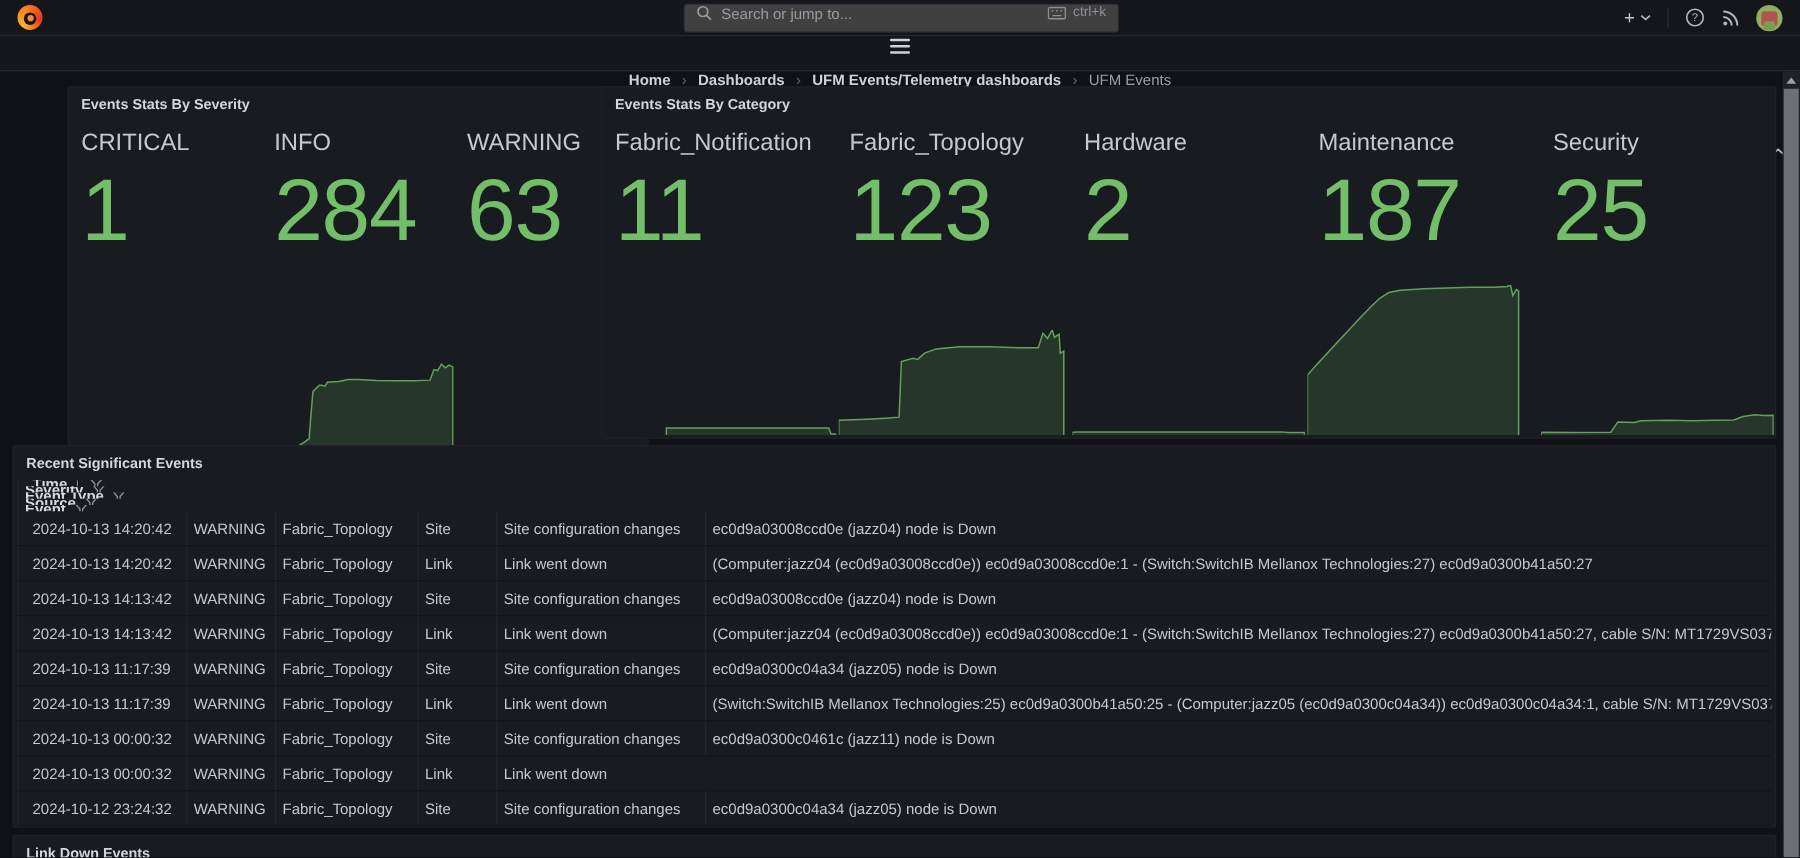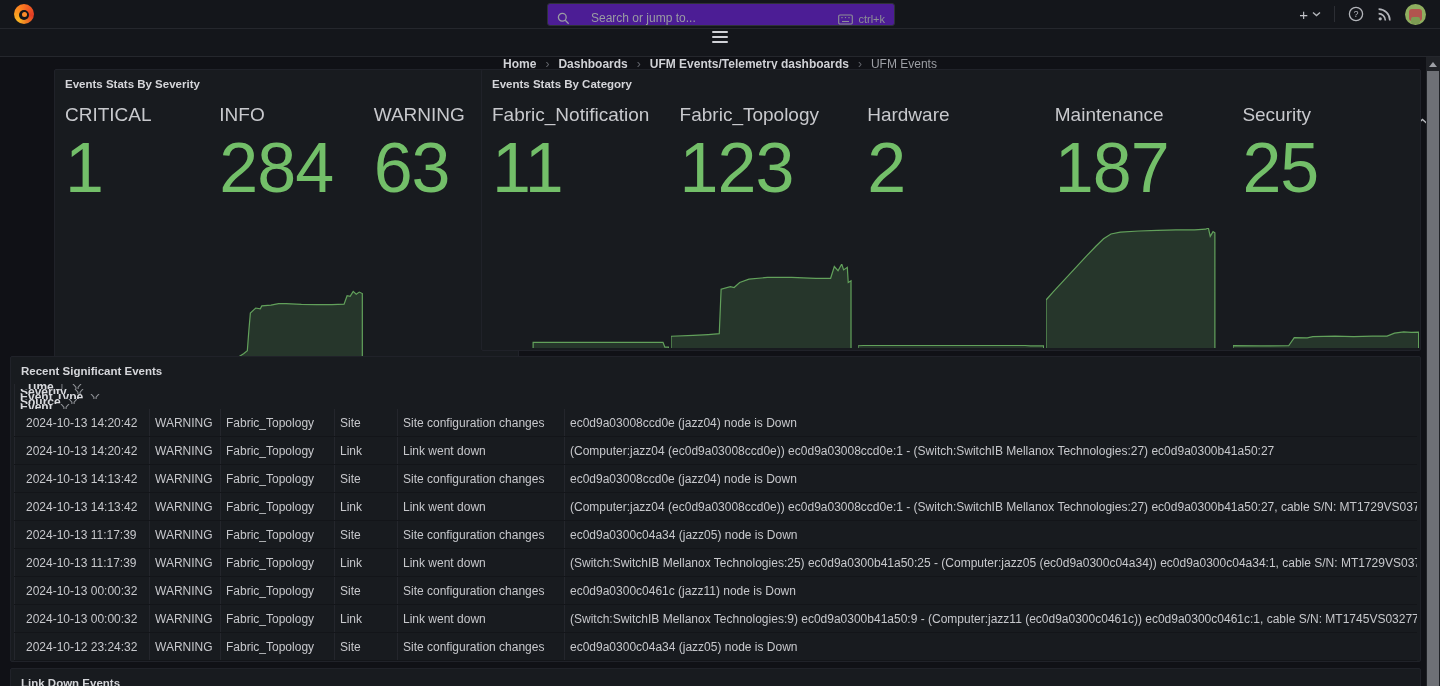--- a/index.html
+++ b/index.html
@@ -5,22 +5,22 @@
   html,body{margin:0;padding:0;background:#0b0c10;}
   .screen{position:relative;width:1440px;height:686px;overflow:hidden;background:#101116;
     font-family:"Liberation Sans",sans-serif;color:#c7c8cc;-webkit-font-smoothing:antialiased;}
   
   .topnav{height:29px;background:#14161b;border-bottom:1px solid #25272d;display:flex;align-items:center;
     padding:0 14px;box-sizing:border-box;position:relative;}
   .logo{width:20px;height:20px;border-radius:50%;position:relative;
     background:conic-gradient(from 220deg,#f9b423,#fb7b21,#e23b24,#f9b423);overflow:hidden;}
   .logo i{position:absolute;left:5px;top:6px;width:10px;height:10px;border-radius:50%;background:#14161b;}
   .logo b{position:absolute;left:8px;top:8px;width:5px;height:5px;border-radius:50%;background:#fb8b2a;}
-  .search{position:absolute;left:547px;top:3px;width:348px;height:23px;background:#4c1d95;border:1px solid #2f3238;
-    border-radius:3px;display:flex;align-items:flex-end;gap:21px;padding:0 9px;box-sizing:border-box;cursor:text;}
+  .search{position:absolute;left:547px;top:3px;width:348px;height:23px;background:#404040;border:1px solid #2f3238;
+    border-radius:3px;display:flex;align-items:flex-start;gap:7px;padding:0 9px;box-sizing:border-box;cursor:text;}
   .search .ph{color:#9a9ca3;font-size:12px;flex:1;}
   .kbd{display:flex;align-items:center;gap:5px;color:#8e9096;font-size:11px;}
   .nav-right{margin-left:auto;display:flex;align-items:center;gap:13px;color:#b3b5ba;}
   .plusbtn{display:flex;align-items:center;gap:4px;font-size:15px;color:#c3c4c9;cursor:pointer;}
   .vdiv{width:1px;height:16px;background:#2c2e34;}
   .avatar{width:21px;height:21px;border-radius:50%;background:#8fae5f;position:relative;overflow:hidden;cursor:pointer;}
   .avatar i{position:absolute;left:4px;top:5px;width:13px;height:12px;border-radius:3px;background:#b2544e;}
   .avatar b{position:absolute;left:6px;top:13px;width:9px;height:7px;border-radius:2px;background:#7d9c52;}
   
   .toolbar{height:28px;background:#14161b;border-bottom:1px solid #25272d;display:flex;align-items:center;
@@ -378,21 +378,20 @@
             <div class="td">Site</div>
             <div class="td">Site configuration changes</div>
             <div class="td">ec0d9a0300c0461c (jazz11) node is Down</div>
           </div>
           <div class="tr">
             <div class="td">2024-10-13 00:00:32</div>
             <div class="td">WARNING</div>
             <div class="td">Fabric_Topology</div>
             <div class="td">Link</div>
             <div class="td">Link went down</div>
-            <div class="td">(Switch:SwitchIB Mellanox Technologies:9) ec0d9a0300b41a50:9 - (Computer:jazz11 (ec0d9a0300c0461c)) ec0d9a0300c0461c:1, cable S/N: MT1745VS03277</div>
           </div>
           <div class="tr">
             <div class="td">2024-10-12 23:24:32</div>
             <div class="td">WARNING</div>
             <div class="td">Fabric_Topology</div>
             <div class="td">Site</div>
             <div class="td">Site configuration changes</div>
             <div class="td">ec0d9a0300c04a34 (jazz05) node is Down</div>
           </div>
         </div>

